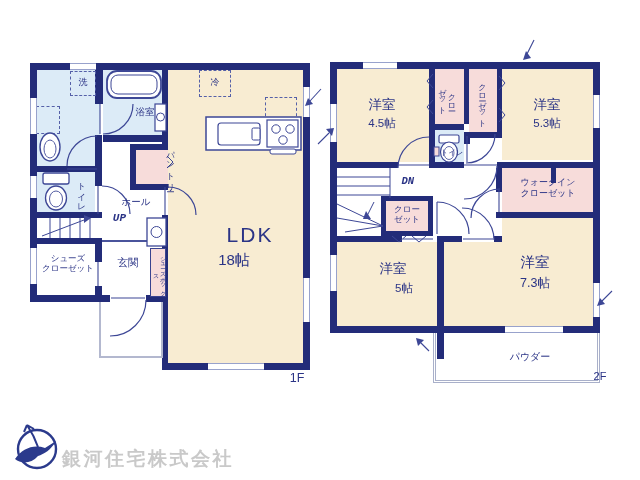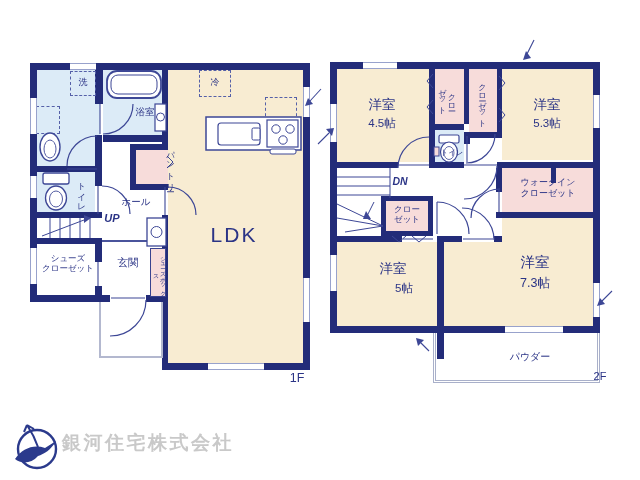--- a/index.html
+++ b/index.html
@@ -6,21 +6,21 @@
   .canvas{position:relative;width:640px;height:480px;background:#fff;overflow:hidden;
           font-family:"Liberation Sans",sans-serif;}
   .wall{position:absolute;background:#232c79;}
   .room{position:absolute;}
   .cream{background:#f8ecd2;}
   .blue{background:#dcebf7;}
   .pink{background:#f7dcda;}
   .outer{position:absolute;border:7px solid #232c79;background:#ffffff;box-sizing:border-box;}
   .lbl{position:absolute;color:#2b3486;white-space:pre-line;text-align:center;line-height:1.18;}
   .v{writing-mode:vertical-rl;letter-spacing:1px;}
-  .ital{font-family:Liberation Sans, sans-serif;font-style:italic;font-weight:bold;}
+  .ital{font-family:Liberation Mono, monospace;font-style:italic;font-weight:bold;text-align:right;}
   .dash{position:absolute;border:1.3px dashed #5560a8;box-sizing:border-box;}
   .win{position:absolute;background:#fff;box-sizing:border-box;}
   .winH{border-top:1.6px solid #98a2cc;border-bottom:1.6px solid #98a2cc;}
   .winV{border-left:1.6px solid #98a2cc;border-right:1.6px solid #98a2cc;}
   .porch{position:absolute;border:2px solid #b3b8cf;border-top:none;box-sizing:border-box;}
   .balcony{position:absolute;border:3px double #a9b0ca;border-top:none;box-sizing:border-box;}
   .overlay{position:absolute;left:0;top:0;pointer-events:none;}
   .company{position:absolute;color:#c9c9c9;font-family:"Liberation Serif",serif;
            font-weight:bold;letter-spacing:2.5px;}
 </style>
@@ -208,21 +208,22 @@
   <div class="lbl" style="left:118px;top:106px;width:54px;font-size:9.5px">浴室</div>
   <div class="lbl" style="left:199px;top:77px;width:32px;font-size:9px">冷</div>
   <div class="lbl v" style="left:166px;top:138px;height:58px;font-size:8.5px">パントリー</div>
   <div class="lbl v" style="left:77px;top:173px;height:38px;font-size:8.5px">トイレ</div>
   <div class="lbl" style="left:112px;top:196px;width:48px;font-size:9.5px">ホール</div>
   <div class="lbl ital" style="left:98px;top:212px;width:28px;font-size:11px">UP</div>
   <div class="lbl" style="left:30px;top:253px;width:76px;font-size:8.5px">シューズ
 クローゼット</div>
   <div class="lbl" style="left:106px;top:256px;width:44px;font-size:10.5px">玄関</div>
   <div class="lbl v" style="left:152px;top:250px;height:46px;font-size:6px;letter-spacing:0">シューズボックス</div>
-  <div class="lbl" style="left:196px;top:223px;width:76px;font-size:21px;letter-spacing:2px;font-weight:500">LDK</div>
+  <div class="lbl" style="left:212px;top:223px;width:76px;font-size:21px;letter-spacing:2px;font-weight:500">LDK</div>
+  <div class="lbl" style="left:196px;top:251px;width:76px;font-size:15px">18帖</div>
   <div class="lbl" style="left:280px;top:371px;width:34px;font-size:12.5px">1F</div>
 
   <div class="lbl" style="left:345px;top:97px;width:74px;font-size:13.5px">洋室</div>
   <div class="lbl" style="left:345px;top:117px;width:74px;font-size:11.5px">4.5帖</div>
   <div class="lbl" style="left:508px;top:97px;width:78px;font-size:13.5px">洋室</div>
   <div class="lbl" style="left:508px;top:117px;width:78px;font-size:11.5px">5.3帖</div>
   <div class="lbl v" style="left:437px;top:73px;height:48px;font-size:8px;letter-spacing:0">クロー
 ゼット</div>
   <div class="lbl v" style="left:477px;top:72px;height:58px;font-size:8px;letter-spacing:0">クローゼット</div>
   <div class="lbl" style="left:439px;top:149px;width:26px;font-size:7.5px">トイレ</div>
@@ -231,15 +232,15 @@
 ゼット</div>
   <div class="lbl" style="left:504px;top:177px;width:88px;font-size:9px">ウォークイン
 クローゼット</div>
   <div class="lbl" style="left:355px;top:261px;width:76px;font-size:13.5px">洋室</div>
   <div class="lbl" style="left:366px;top:282px;width:76px;font-size:11.5px">5帖</div>
   <div class="lbl" style="left:495px;top:254px;width:80px;font-size:14.5px">洋室</div>
   <div class="lbl" style="left:495px;top:276px;width:80px;font-size:12.5px">7.3帖</div>
   <div class="lbl" style="left:480px;top:351px;width:100px;font-size:10px">パウダー</div>
   <div class="lbl" style="left:582px;top:370px;width:36px;font-size:11px">2F</div>
 
-  <div class="company" style="left:62px;top:430px;font-size:19px">銀河住宅株式会社</div>
+  <div class="company" style="left:62px;top:446px;font-size:19px">銀河住宅株式会社</div>
 
 </div>
 
 </body></html>

